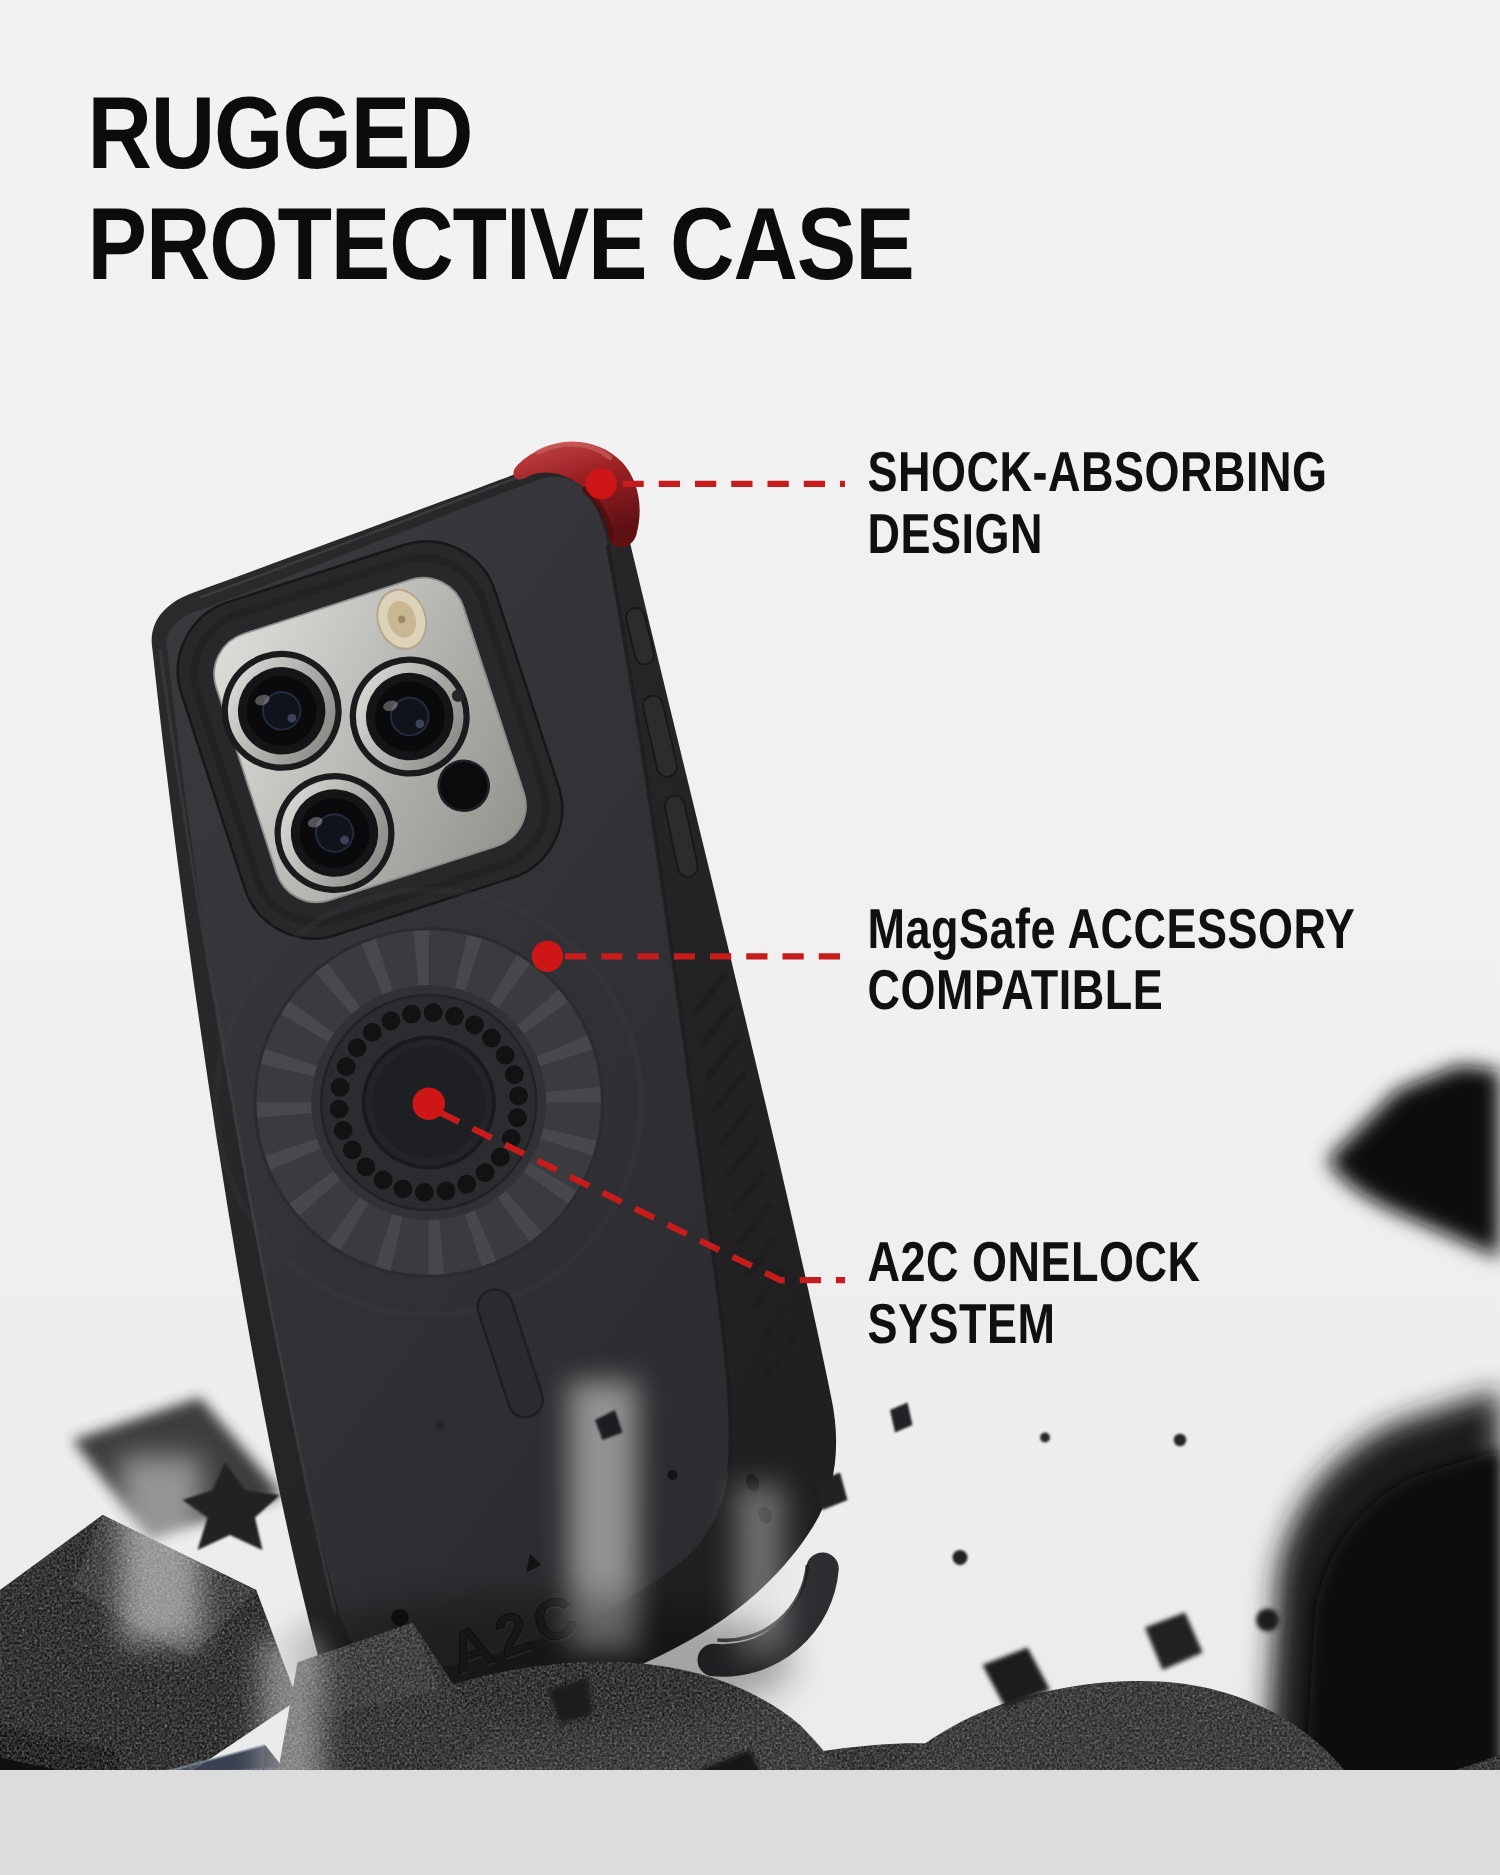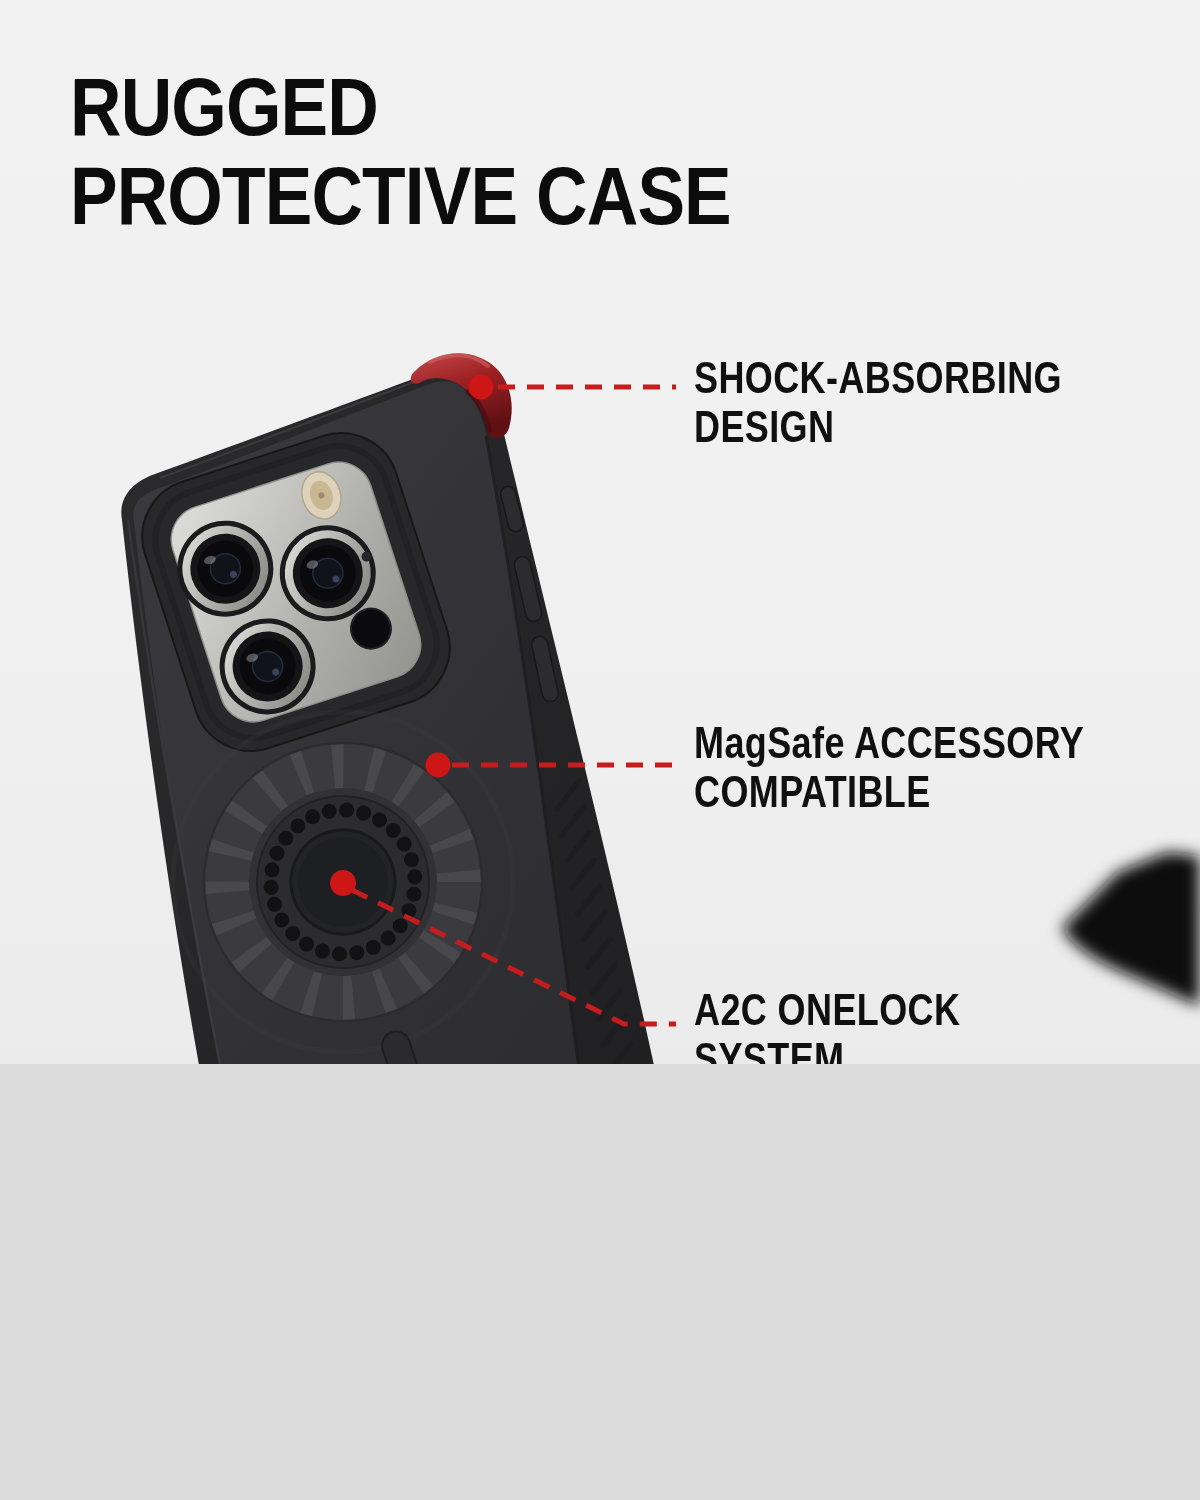--- a/index.html
+++ b/index.html
@@ -1,17 +1,17 @@
 <!DOCTYPE html>
 <html><head>
 <meta charset="utf-8">
 <style>
   html,body{margin:0;padding:0;background:#dcdcdc;}
   .stage{
-    position:relative;width:1200px;height:1064px;overflow:hidden;
+    position:relative;width:1200px;height:1416px;overflow:hidden;
     background:linear-gradient(#f3f2f2 0%,#f1f0f0 60%,#ecebeb 100%);
     font-family:"Liberation Sans","DejaVu Sans",sans-serif;
     user-select:none;
   }
   .headline{
     position:absolute;left:70px;top:62px;margin:0;
     font-weight:700;font-size:82px;line-height:89px;letter-spacing:-1px;
     color:#0c0c0c;transform:scaleX(.87);transform-origin:0 0;white-space:nowrap;
   }
   .headline span{display:block;}

